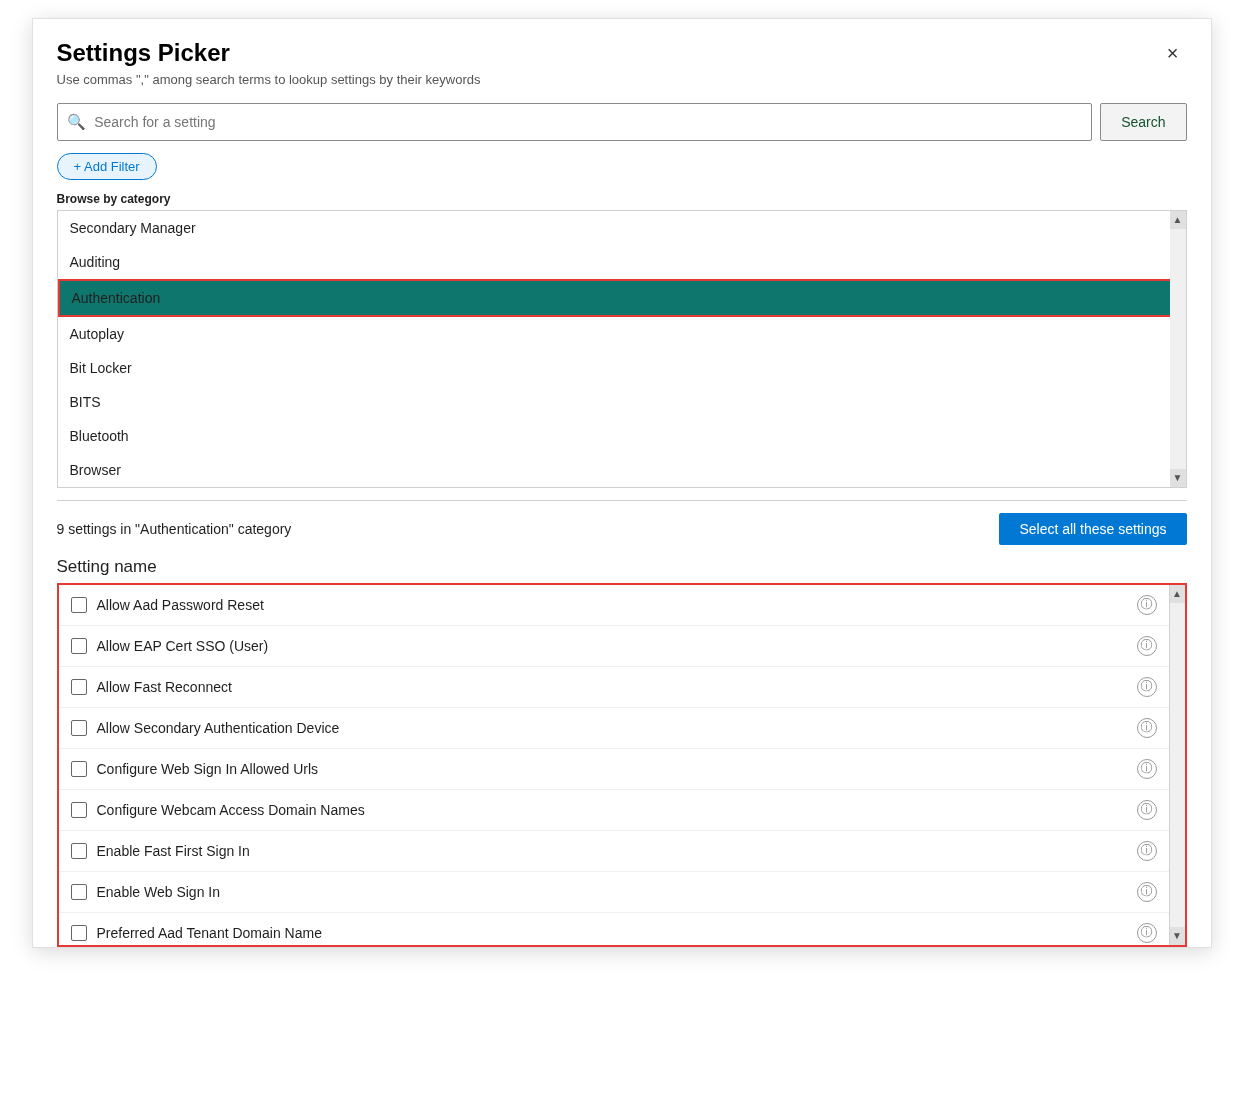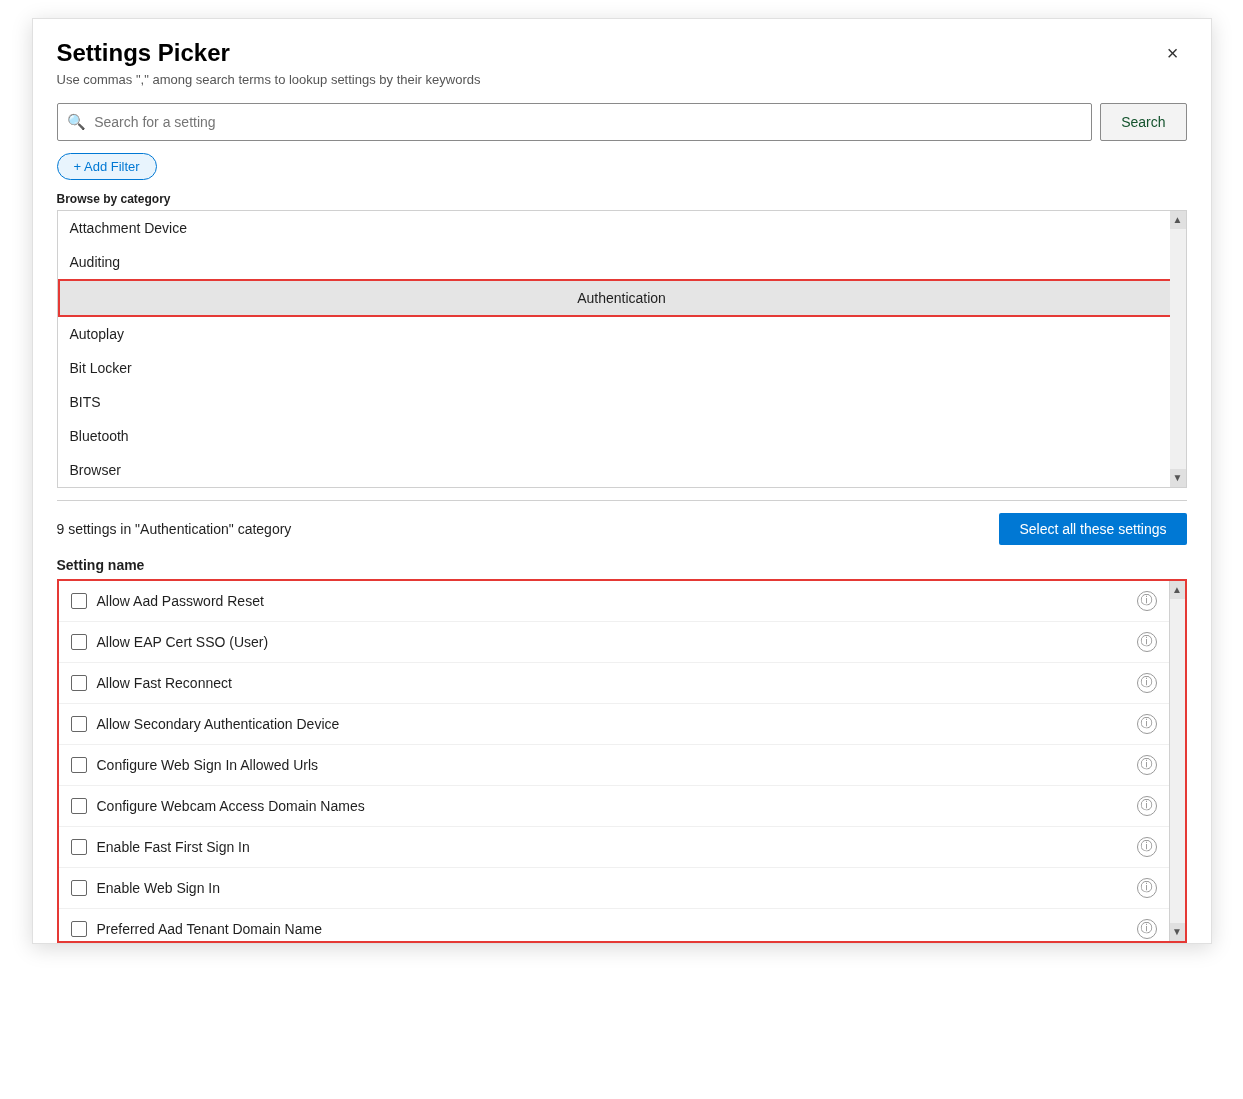--- a/index.html
+++ b/index.html
@@ -122,24 +122,23 @@
       max-height: 320px;
     }
     .category-item {
       padding: 9px 12px;
       cursor: pointer;
       font-size: 14px;
       color: #1f1f1f;
       border-bottom: none;
     }
     .category-item.active {
-      background: #e5e5e5;
+      background: #0f766e;
       border: 2px solid #e53935;
       color: #1f1f1f;
-      text-align: center;
     }
     .scrollbar-track {
       position: absolute;
       right: 0;
       top: 0;
       bottom: 0;
       width: 16px;
       background: #f0f0f0;
       display: flex;
       flex-direction: column;
@@ -185,22 +184,22 @@
       background: #0078d4;
       color: #fff;
       border: none;
       padding: 8px 20px;
       font-size: 14px;
       font-weight: 500;
       cursor: pointer;
       border-radius: 2px;
     }
     .settings-table-header {
-      font-size: 14px;
-      font-weight: 700;
+      font-size: 17px;
+      font-weight: 400;
       padding: 4px 0 6px 0;
       color: #1f1f1f;
     }
     .settings-list-container {
       border: 2px solid #e53935;
       overflow: hidden;
     }
     .settings-list {
       list-style: none;
       overflow-y: auto;
@@ -293,21 +292,21 @@
   </div>
 
   <div class="filter-row">
     <button class="add-filter-btn">+ Add Filter</button>
   </div>
 
   <div class="browse-section">
     <div class="browse-title">Browse by category</div>
     <div class="category-list-container">
       <ul class="category-list">
-        <li class="category-item">Attachment Device</li>
+        <li class="category-item">Secondary Manager</li>
         <li class="category-item">Auditing</li>
         <li class="category-item active">Authentication</li>
         <li class="category-item">Autoplay</li>
         <li class="category-item">Bit Locker</li>
         <li class="category-item">BITS</li>
         <li class="category-item">Bluetooth</li>
         <li class="category-item">Browser</li>
       </ul>
       <div class="scrollbar-track">
         <div class="scroll-arrow">▲</div>

